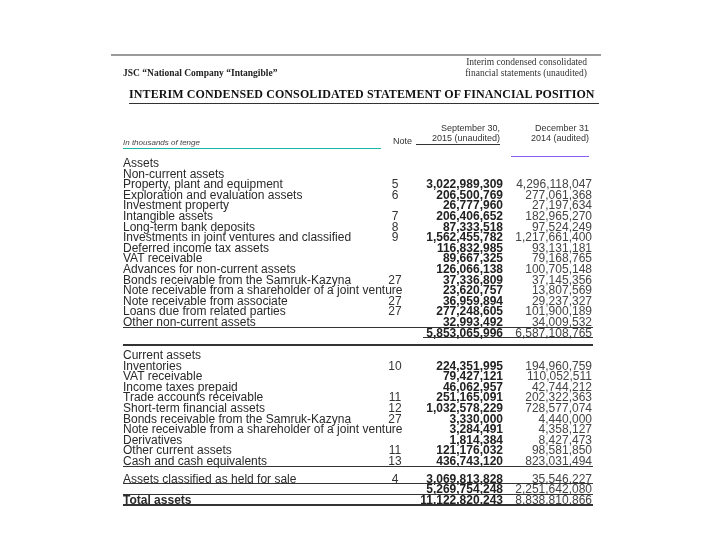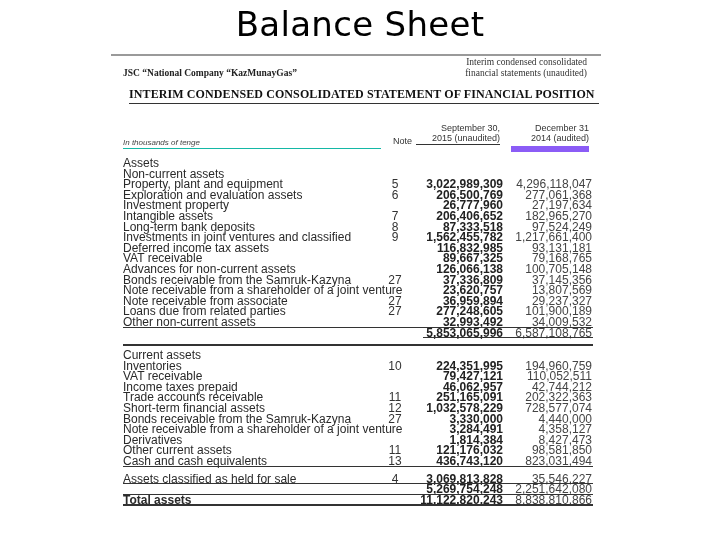--- a/index.html
+++ b/index.html
@@ -104,22 +104,22 @@
     }
     .col1-head {
       left: 305px;
       width: 84px;
       border-bottom: 1px solid #333;
       padding-bottom: 1px;
     }
     .col2-head {
       left: 400px;
       width: 78px;
-      border-bottom: 6px solid #8b5cf6;
-      padding-bottom: 3px;
+      border-bottom: 1px solid #8b5cf6;
+      padding-bottom: 13px;
     }
     .rows {
       position: absolute;
       left: 12px;
       top: 104px;
       width: 470px;
     }
     .row {
       position: relative;
       height: 10.6px;
@@ -190,31 +190,30 @@
       background: #333;
       width: 470px;
       margin-top: 6px;
       margin-bottom: 4px;
     }
   </style>
 </head>
 <body>
 
 <div class="slide">
-  <div class="slide-title">Balance Sheet</div>
 
   <div class="doc">
     <div class="top-rule"></div>
 
     <div class="interim-note">
       <div>Interim condensed consolidated</div>
       <div>financial statements (unaudited)</div>
     </div>
 
-    <div class="company">JSC “National Company “KazMunayGas”</div>
+    <div class="company">JSC “National Company “Intangible”</div>
     <div class="statement-title">INTERIM CONDENSED CONSOLIDATED STATEMENT OF FINANCIAL POSITION</div>
 
     <div class="unit-label">In thousands of tenge</div>
     <div class="note-head">Note</div>
     <div class="col-head col1-head">
       <div>September 30,</div>
       <div>2015 (unaudited)</div>
     </div>
     <div class="col-head col2-head">
       <div>December 31</div>

